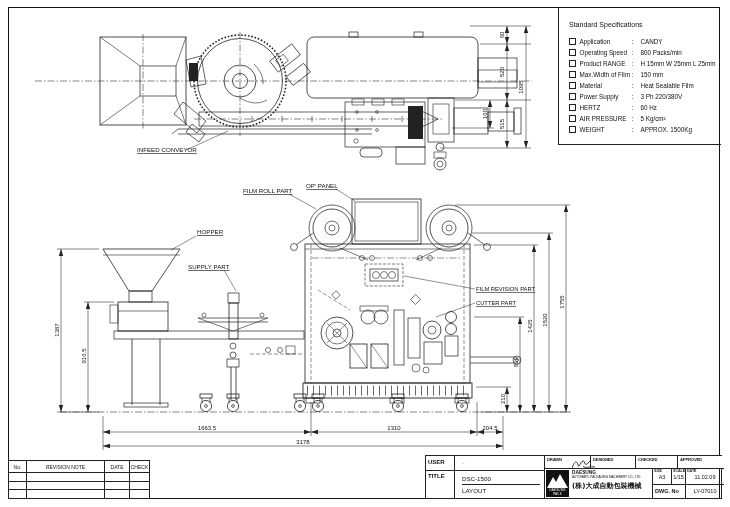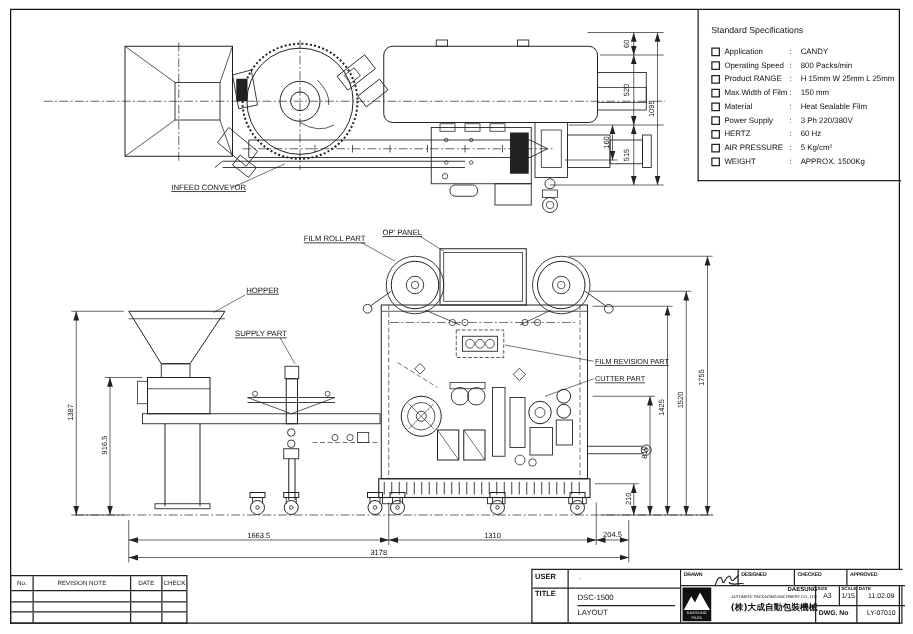--- a/index.html
+++ b/index.html
@@ -52,21 +52,21 @@
   .sign-0{left:0;width:45px;border-left:none;}
   .sign-1{left:45px;width:45px;}
   .sign-2{left:90px;width:42px;}
   .sign-3{left:132px;width:47px;}
   #signature{position:absolute;left:24px;top:1px;width:30px;height:16px;z-index:3;}
   .logo-cell{position:absolute;left:0;top:13px;width:25px;height:29px;padding:1px;}
   .logo-block{width:23px;height:27px;background:#111;position:relative;}
   .logo-block svg{position:absolute;left:0;top:0;}
   .logo-caption{position:absolute;left:0;bottom:1px;width:100%;text-align:center;
                 color:#fff;font-size:3px;letter-spacing:0.2px;}
-  .company-cell{position:absolute;left:25px;top:13px;width:82px;height:29px;padding:1px 0 0 2px;text-align:right;}
+  .company-cell{position:absolute;left:25px;top:13px;width:82px;height:29px;padding:1px 0 0 2px;}
   .company-name{font-size:4.8px;font-weight:bold;}
   .company-full{font-size:3.2px;letter-spacing:-0.1px;white-space:nowrap;}
   .company-cjk{font-size:7px;font-weight:bold;margin-top:2px;font-family:"DejaVu Sans",sans-serif;white-space:nowrap;}
   .mini-cell{position:absolute;top:13px;height:16px;border-left:1px solid #222;border-bottom:1px solid #222;
              box-sizing:border-box;text-align:center;}
   .mini-size{left:107px;width:19px;}
   .mini-scale{left:126px;width:14px;}
   .mini-date{left:140px;width:39px;}
   .mini-head{font-size:3.6px;font-weight:bold;text-align:left;padding-left:1px;color:#222;}
   .mini-val{font-size:5.5px;margin-top:1px;}

